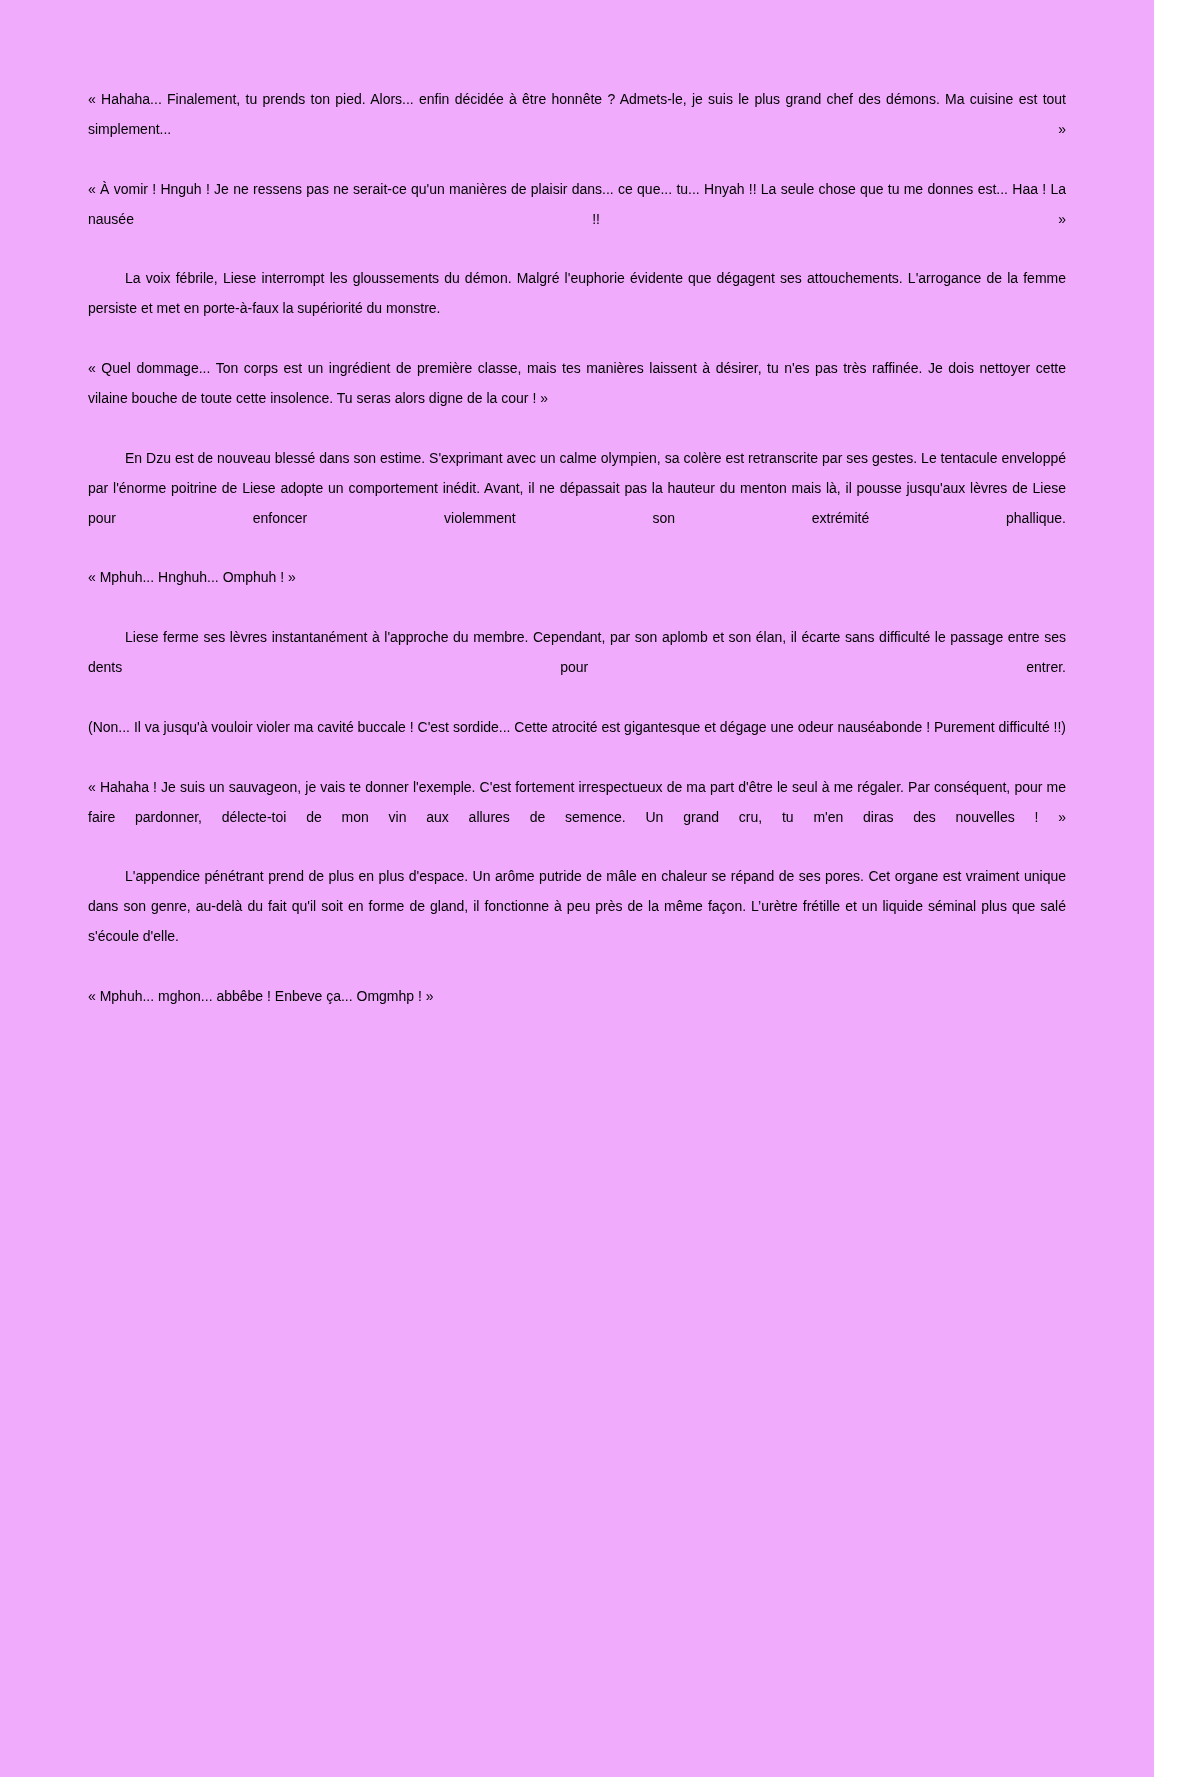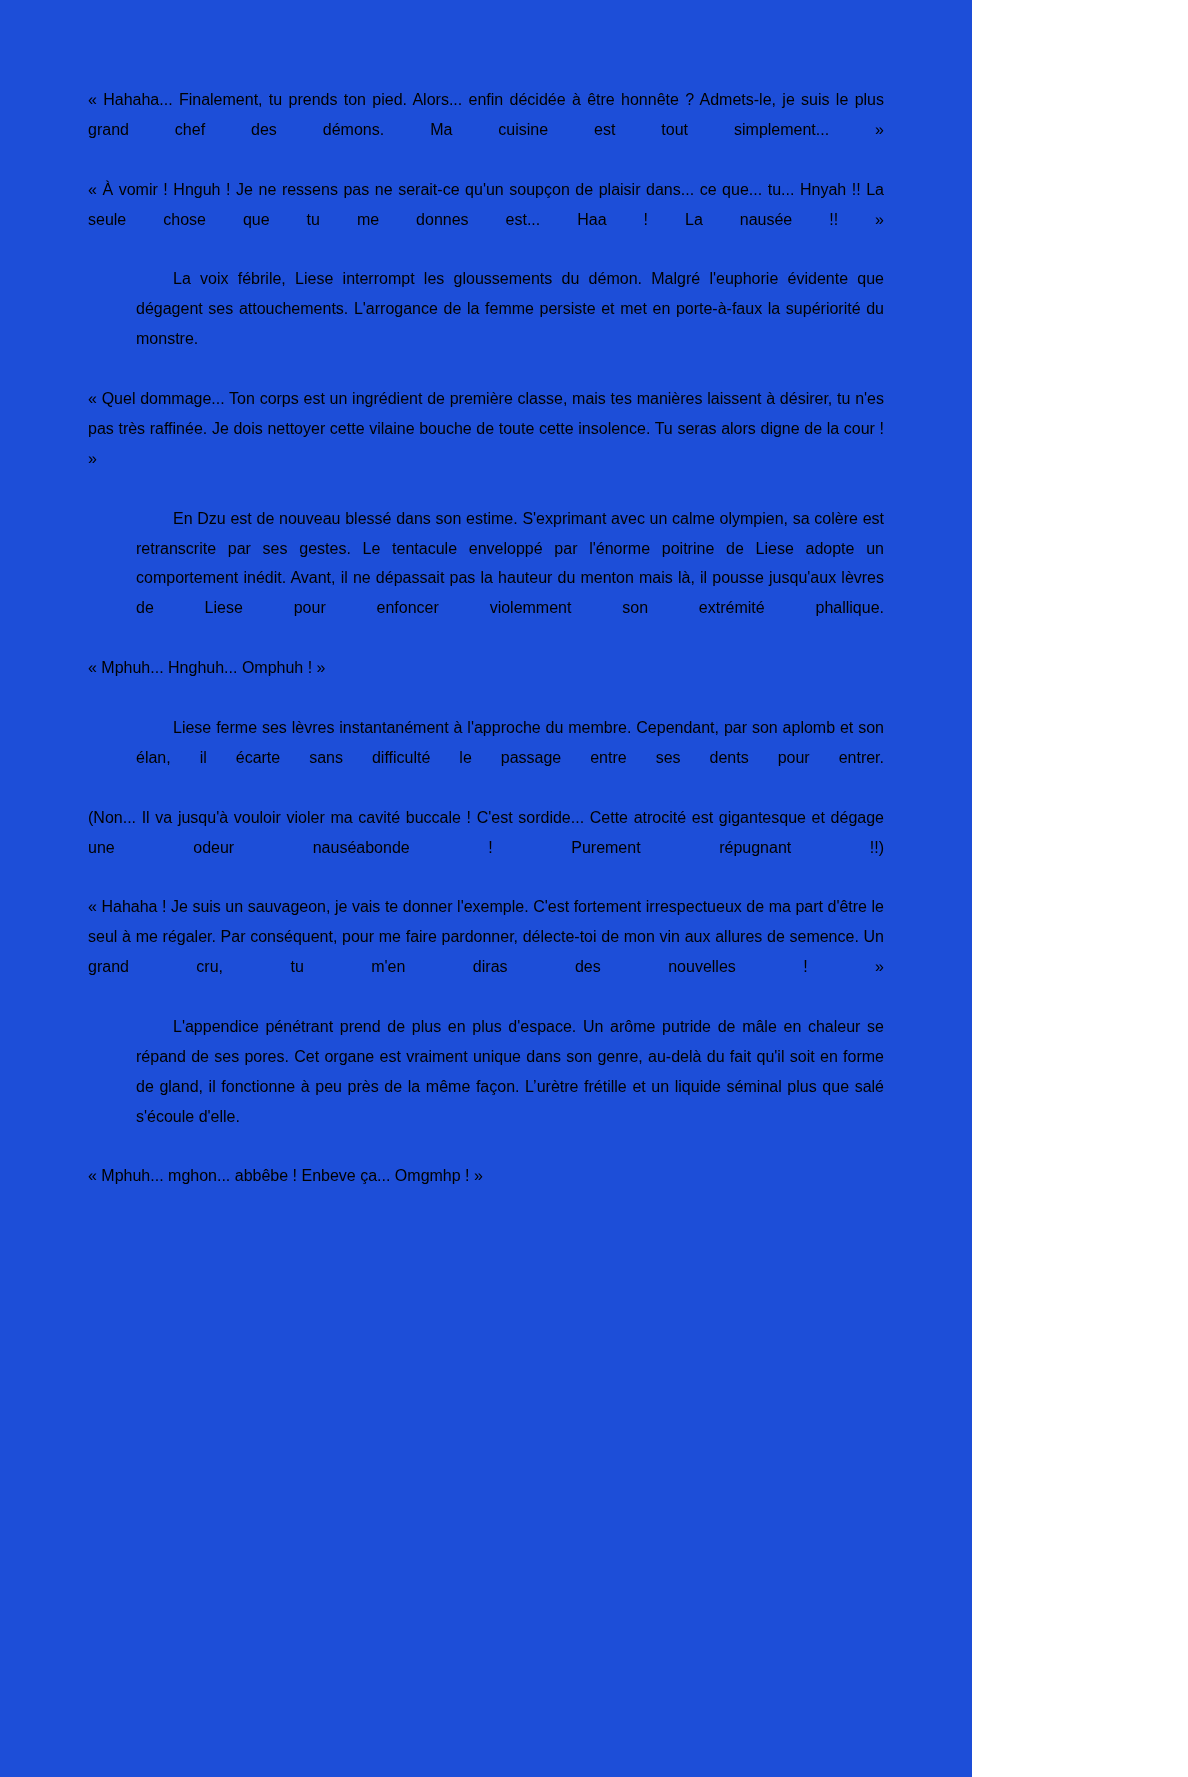--- a/index.html
+++ b/index.html
@@ -7,50 +7,49 @@
     padding: 0;
     background: #ffffff;
   }
   body {
     width: 1188px;
     height: 1777px;
     overflow: hidden;
   }
   .page {
     box-sizing: border-box;
-    width: 972px;
+    width: 1154px;
     height: 1777px;
     padding: 85px 88px 0 88px;
-    background: #1d4ed8;
+    background: #f0abfc;
     color: #000000;
     font-family: "Liberation Sans", sans-serif;
-    font-size: 16px;
+    font-size: 14px;
     line-height: 29.9px;
   }
   .para {
     margin: 0 0 29.9px 0;
     text-align: justify;
     word-spacing: normal;
   }
   .para.indent {
     text-indent: 37px;
-    margin-left: 48px;
   }
   .para.stretch {
     text-align-last: justify;
   }
 </style>
 </head>
 <body>
 
 <div class="page">
   <p class="para stretch">« Hahaha... Finalement, tu prends ton pied. Alors... enfin décidée à être honnête ? Admets-le, je suis le plus grand chef des démons. Ma cuisine est tout simplement... »</p>
-  <p class="para stretch">« À vomir ! Hnguh ! Je ne ressens pas ne serait-ce qu'un soupçon de plaisir dans... ce que... tu... Hnyah !! La seule chose que tu me donnes est... Haa ! La nausée !! »</p>
+  <p class="para stretch">« À vomir ! Hnguh ! Je ne ressens pas ne serait-ce qu'un manières de plaisir dans... ce que... tu... Hnyah !! La seule chose que tu me donnes est... Haa ! La nausée !! »</p>
   <p class="para indent">La voix fébrile, Liese interrompt les gloussements du démon. Malgré l'euphorie évidente que dégagent ses attouchements. L'arrogance de la femme persiste et met en porte-à-faux la supériorité du monstre.</p>
   <p class="para">« Quel dommage... Ton corps est un ingrédient de première classe, mais tes manières laissent à désirer, tu n'es pas très raffinée. Je dois nettoyer cette vilaine bouche de toute cette insolence. Tu seras alors digne de la cour ! »</p>
   <p class="para indent stretch">En Dzu est de nouveau blessé dans son estime. S'exprimant avec un calme olympien, sa colère est retranscrite par ses gestes. Le tentacule enveloppé par l'énorme poitrine de Liese adopte un comportement inédit. Avant, il ne dépassait pas la hauteur du menton mais là, il pousse jusqu'aux lèvres de Liese pour enfoncer violemment son extrémité phallique.</p>
   <p class="para">« Mphuh... Hnghuh... Omphuh ! »</p>
   <p class="para indent stretch">Liese ferme ses lèvres instantanément à l'approche du membre. Cependant, par son aplomb et son élan, il écarte sans difficulté le passage entre ses dents pour entrer.</p>
-  <p class="para stretch">(Non... Il va jusqu'à vouloir violer ma cavité buccale ! C'est sordide... Cette atrocité est gigantesque et dégage une odeur nauséabonde ! Purement répugnant !!)</p>
+  <p class="para stretch">(Non... Il va jusqu'à vouloir violer ma cavité buccale ! C'est sordide... Cette atrocité est gigantesque et dégage une odeur nauséabonde ! Purement difficulté !!)</p>
   <p class="para stretch">« Hahaha ! Je suis un sauvageon, je vais te donner l'exemple. C'est fortement irrespectueux de ma part d'être le seul à me régaler. Par conséquent, pour me faire pardonner, délecte-toi de mon vin aux allures de semence. Un grand cru, tu m'en diras des nouvelles ! »</p>
   <p class="para indent">L'appendice pénétrant prend de plus en plus d'espace. Un arôme putride de mâle en chaleur se répand de ses pores. Cet organe est vraiment unique dans son genre, au-delà du fait qu'il soit en forme de gland, il fonctionne à peu près de la même façon. L’urètre frétille et un liquide séminal plus que salé s'écoule d'elle.</p>
   <p class="para">« Mphuh... mghon... abbêbe ! Enbeve ça... Omgmhp ! »</p>
 </div>
 
 </body></html>

